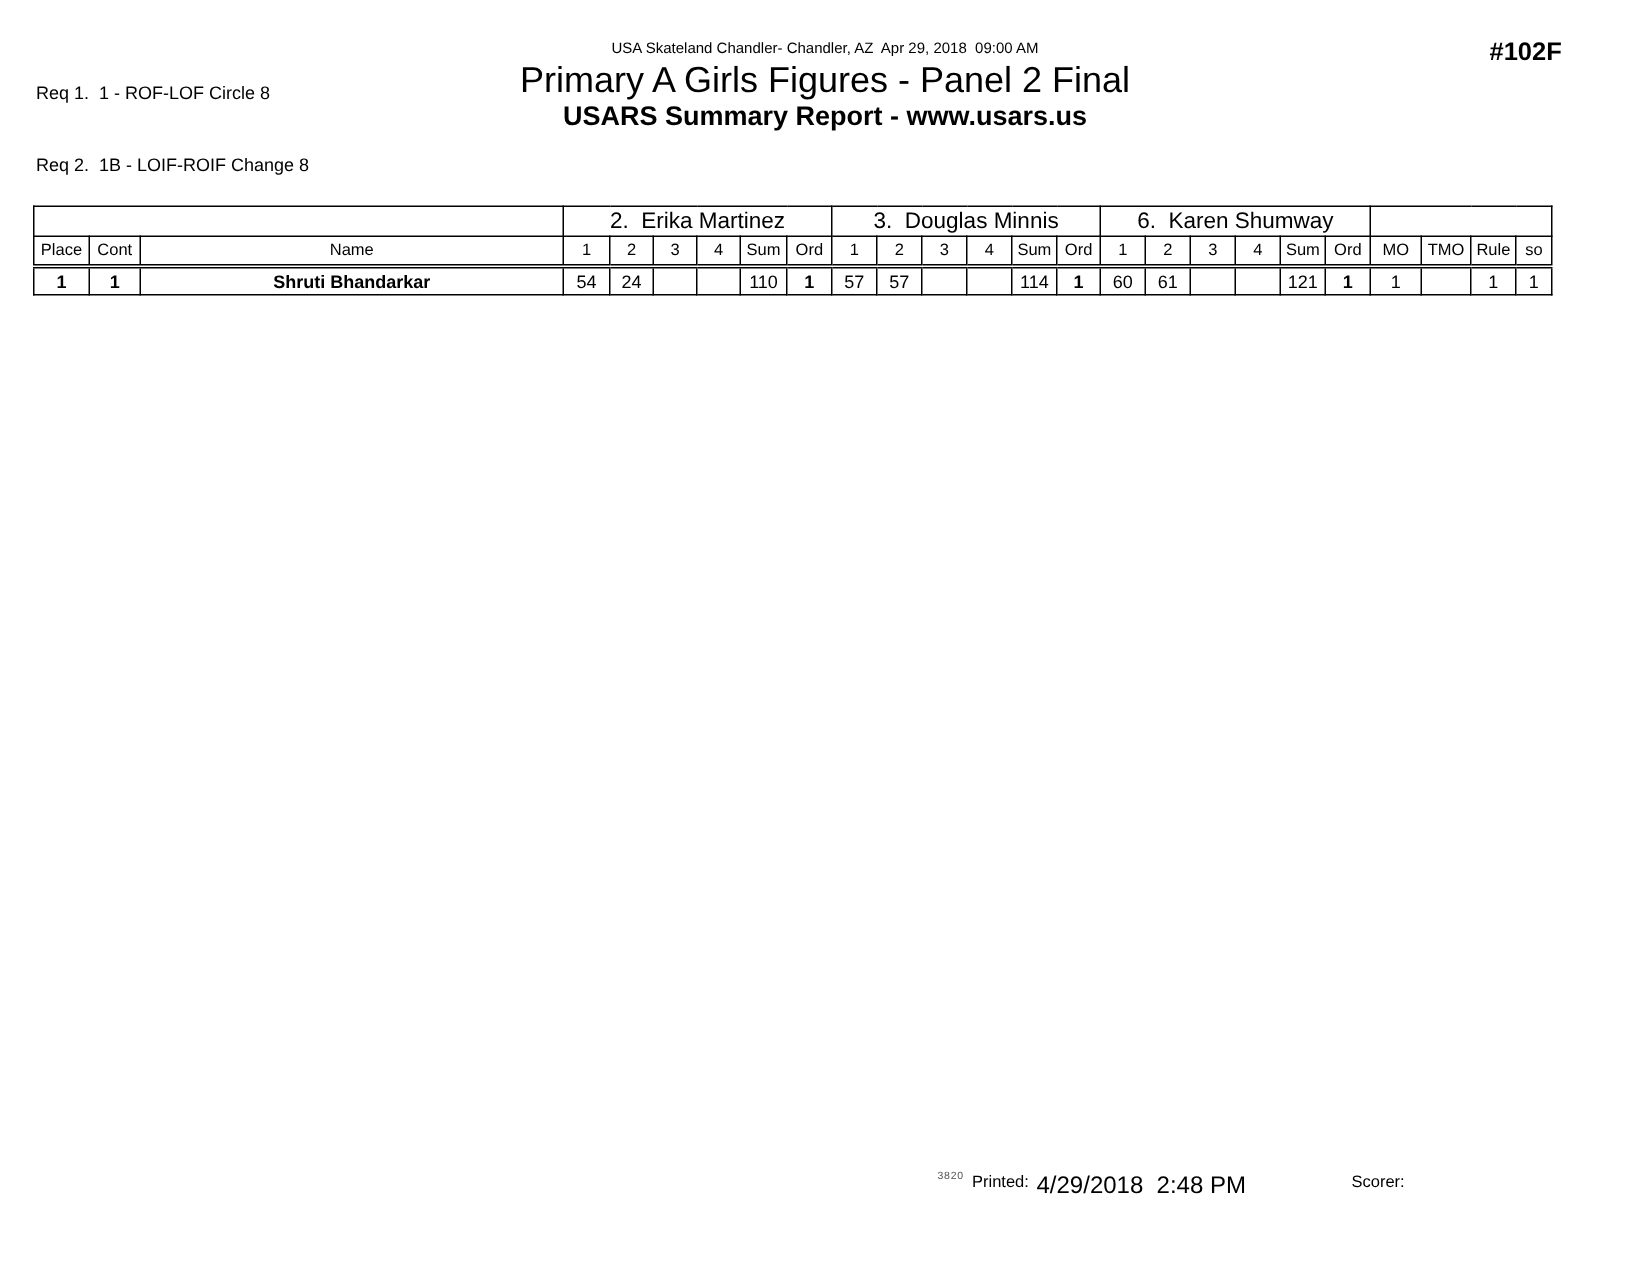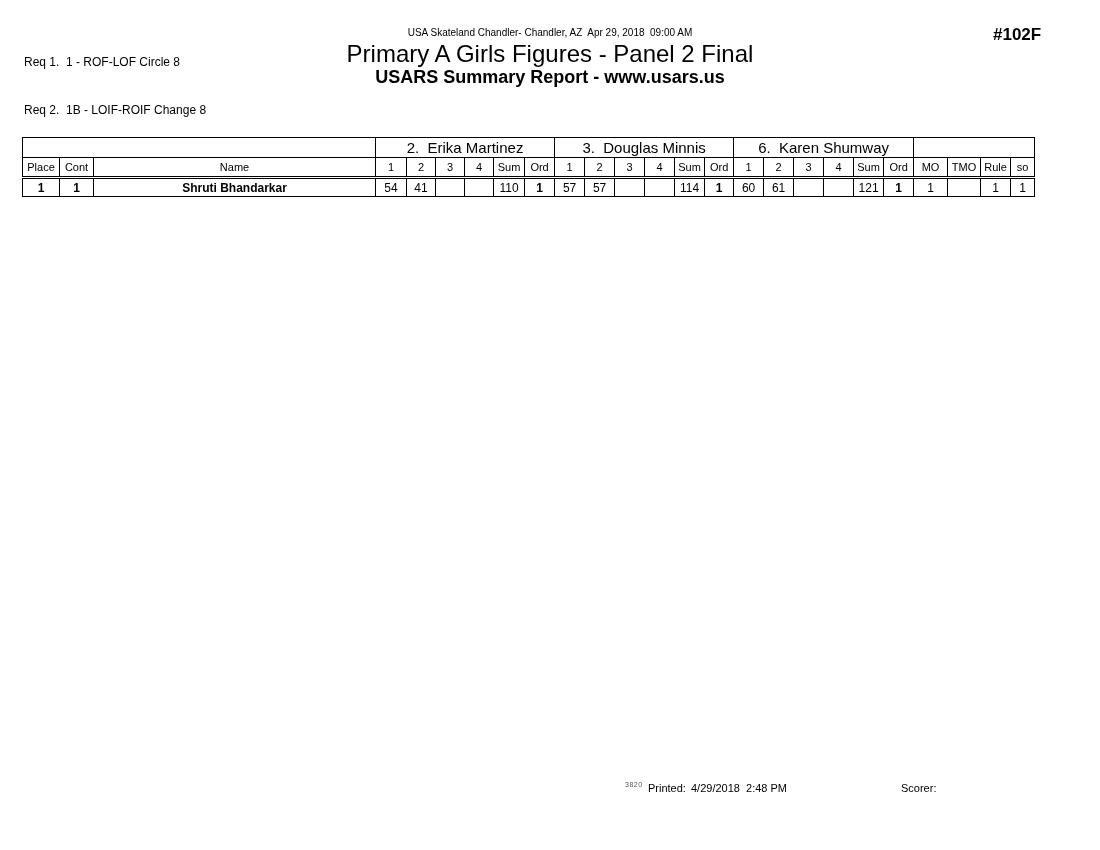--- a/index.html
+++ b/index.html
@@ -33,21 +33,21 @@
   td.judge { text-align: left; padding-left: 5px; white-space: pre; font-size: 15px; }
   td.tl { border-left: 3px solid #000; }
   td.cell-left { text-align: left; padding-left: 4px; }
   td.name-h { text-align: left; padding-left: 7px; }
   td.name-d { text-align: left; padding-left: 10px; font-weight: bold; font-size: 13px; white-space: pre; }
   td.cell-right { text-align: right; padding-right: 3px; }
   td.bold { font-weight: bold; }
 
   .f-code { position: absolute; left: 625px; top: 781px; font-size: 7px; color: #555; letter-spacing: 0.5px; }
   .f-printed-label { position: absolute; left: 648px; top: 782px; font-size: 11px; }
-  .f-printed-value { position: absolute; left: 691px; top: 782px; font-size: 11px; white-space: pre; }
+  .f-printed-value { position: absolute; left: 691px; top: 782px; font-size: 16px; white-space: pre; }
   .f-scorer { position: absolute; left: 857px; top: 782px; font-size: 11px; margin-left: 44px; }
 </style>
 </head>
 <body>
 
 <div class="req-block">
   <div>Req 1.  1 - ROF-LOF Circle 8</div>
   <div>Req 2.  1B - LOIF-ROIF Change 8</div>
 </div>
 
@@ -120,21 +120,21 @@
     <td class="tl">MO</td>
     <td>TMO</td>
     <td>Rule</td>
     <td>so</td>
   </tr>
   <tr class="data-row">
     <td class="bold">1</td>
     <td class="bold">1</td>
     <td class="name-d">Shruti Bhandarkar</td>
     <td class="tl cell-left">54</td>
-    <td class="cell-left">41</td>
+    <td class="cell-left">24</td>
     <td></td>
     <td></td>
     <td class="cell-right">110</td>
     <td class="tl bold">1</td>
     <td class="tl cell-left">57</td>
     <td class="cell-left">57</td>
     <td></td>
     <td></td>
     <td class="cell-right">114</td>
     <td class="tl bold">1</td>

